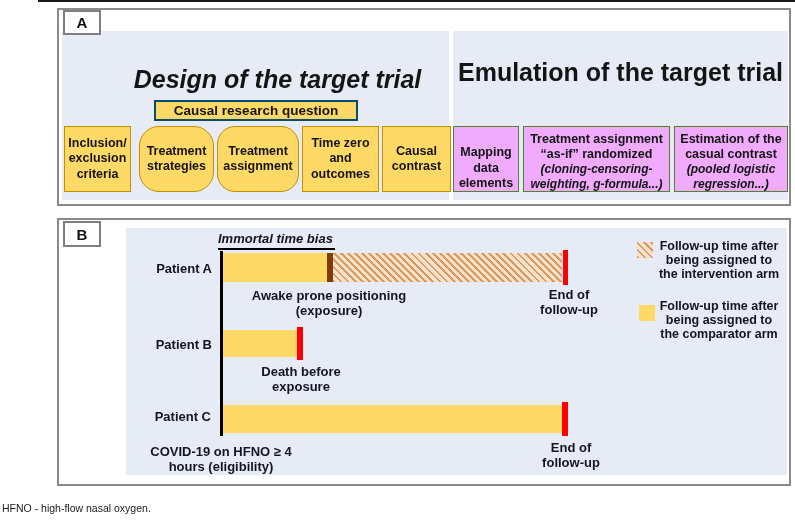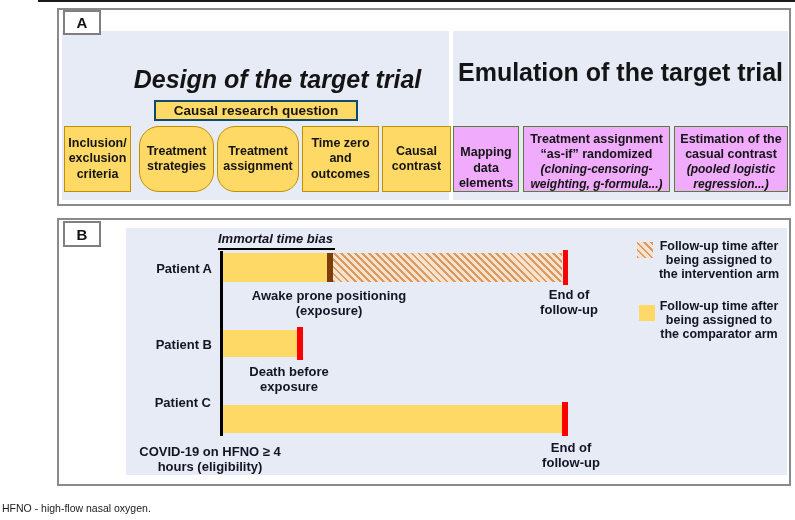--- a/index.html
+++ b/index.html
@@ -116,33 +116,33 @@
     <div>(exposure)</div>
   </div>
   <div class="ann" style="left:533px;top:287px;width:72px;">
     <div>End of</div>
     <div>follow-up</div>
   </div>
 
   <div class="pname" style="left:130px;top:337px;">Patient B</div>
   <div class="bar bar-yellow" style="left:223px;top:330px;width:74px;height:27px;"></div>
   <div class="redmark" style="left:297px;top:327px;height:33px;width:6px;"></div>
-  <div class="ann" style="left:248px;top:364px;width:82px;text-align:center;">
+  <div class="ann" style="left:260px;top:364px;width:82px;text-align:center;">
     <div>Death before</div>
     <div>exposure</div>
   </div>
 
-  <div class="pname" style="left:129px;top:395px;">Patient C</div>
+  <div class="pname" style="left:129px;top:409px;">Patient C</div>
   <div class="bar bar-yellow" style="left:223px;top:405px;width:339px;height:28px;"></div>
   <div class="redmark" style="left:562px;top:402px;height:34px;width:6px;"></div>
   <div class="ann" style="left:535px;top:440px;width:72px;">
     <div>End of</div>
     <div>follow-up</div>
   </div>
-  <div class="ann" style="left:134px;top:444px;width:152px;">
+  <div class="ann" style="left:145px;top:444px;width:152px;">
     <div>COVID-19 on HFNO ≥ 4</div>
     <div>hours (eligibility)</div>
   </div>
 
   <div class="legend-swatch bar-hatch" style="left:637px;top:242px;"></div>
   <div class="legend-text" style="left:652px;top:239px;">
     <div>Follow-up time after</div>
     <div>being assigned to</div>
     <div>the intervention arm</div>
   </div>

